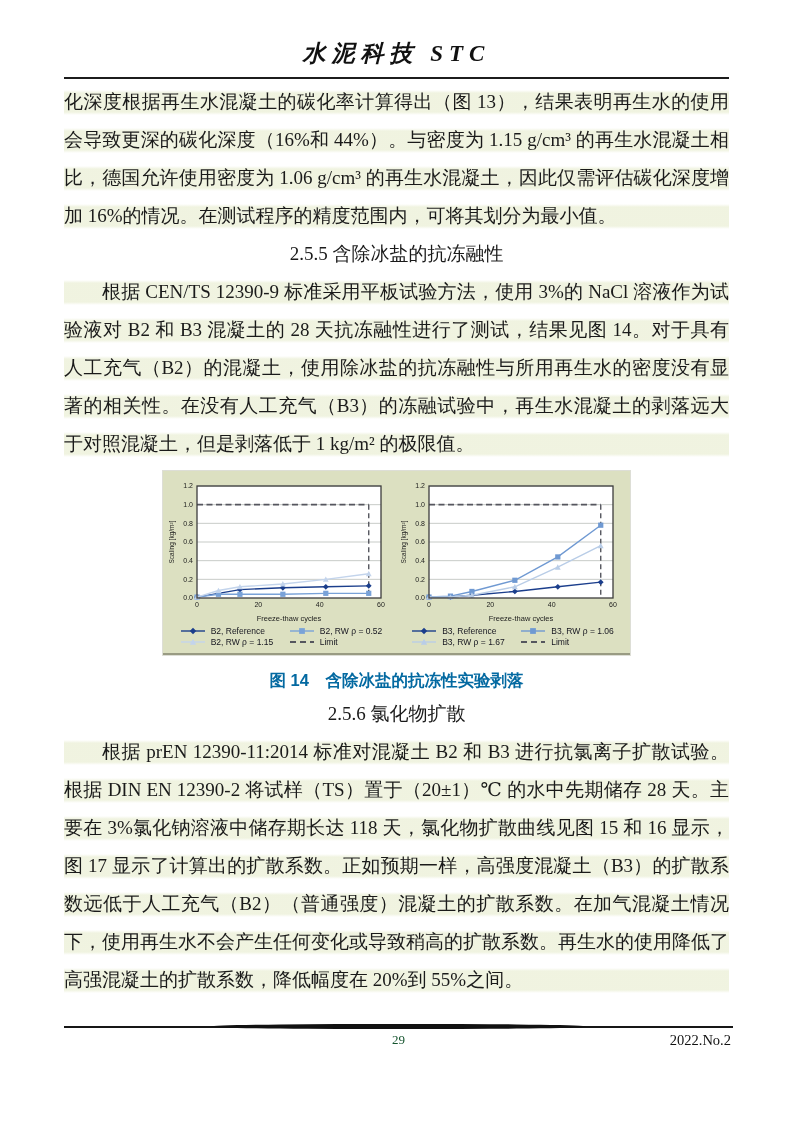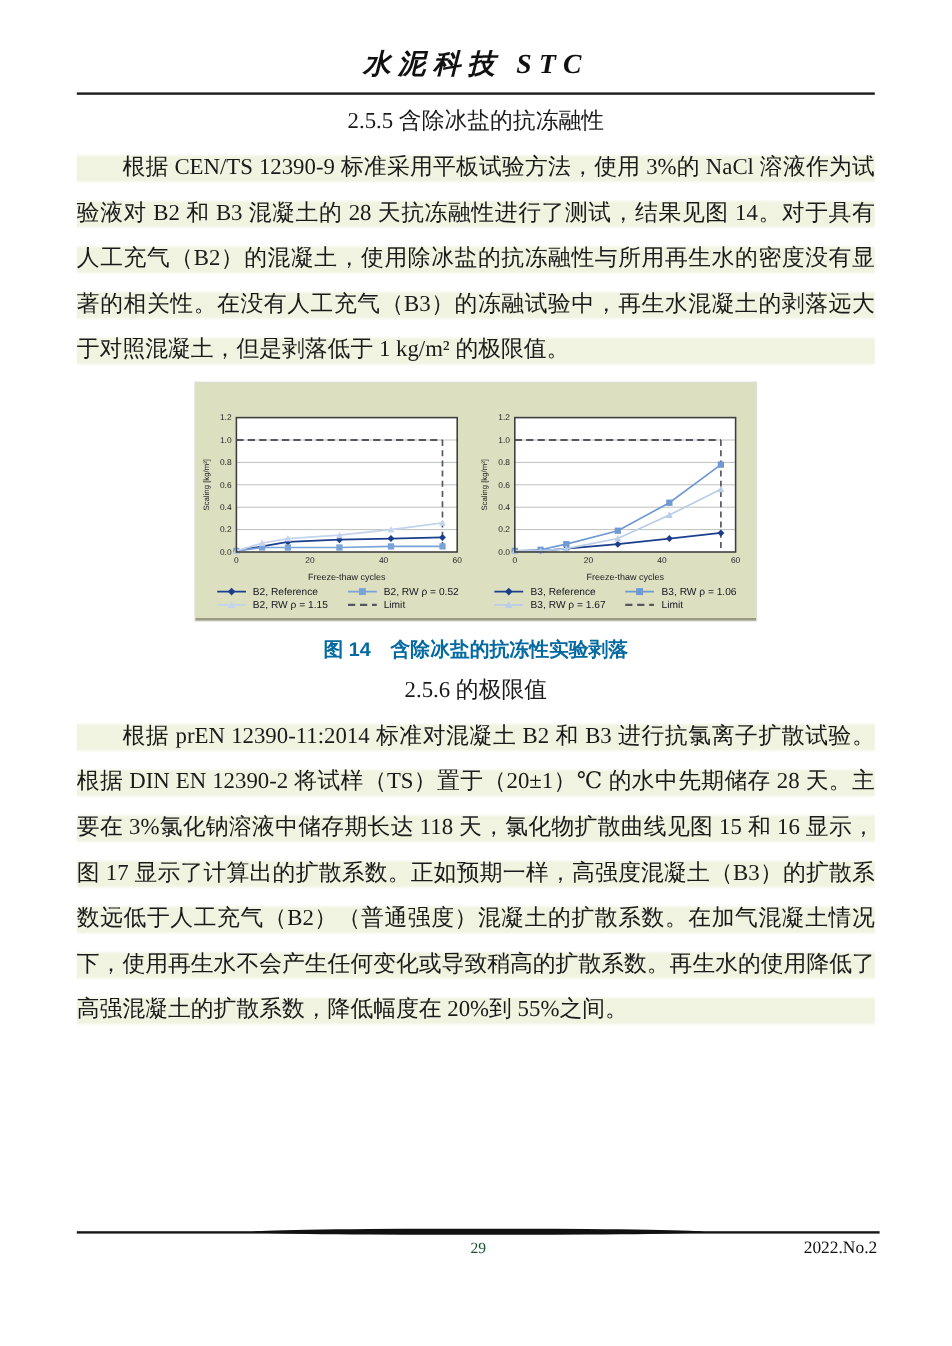--- a/index.html
+++ b/index.html
@@ -61,21 +61,21 @@
 
   
   .figure { margin: 8px 0 0 0; }
   .figure-panel {
     width: 467px;
     margin: 0 auto;
     background: #dce0c1;
     border-bottom: 2px solid rgba(70,70,55,0.45);
     box-shadow: 0 0 0 1px rgba(120,125,90,0.25);
     display: flex;
-    padding: 20px 2px 4px 2px;
+    padding: 6px 2px 4px 2px;
     box-sizing: border-box;
   }
   .chart-block { width: 50%; display: flex; flex-direction: column; align-items: center; }
   .chart-svg { display: block; }
   .legend {
     display: grid;
     grid-template-columns: 1fr 1fr;
     column-gap: 10px;
     row-gap: 1px;
     width: 96%;
@@ -125,20 +125,21 @@
 
 <div class="page">
 
   <div class="header">
     <div class="journal-title">水泥科技 STC</div>
   </div>
   <div class="header-rule"></div>
 
   <div class="content">
 
+    <p class="para scan">化深度根据再生水混凝土的碳化率计算得出（图 13），结果表明再生水的使用会导致更深的碳化深度（16%和 44%）。与密度为 1.15 g/cm³ 的再生水混凝土相比，德国允许使用密度为 1.06 g/cm³ 的再生水混凝土，因此仅需评估碳化深度增加 16%的情况。在测试程序的精度范围内，可将其划分为最小值。</p>
 
     <h3 class="heading">2.5.5 含除冰盐的抗冻融性</h3>
 
     <p class="para indent scan">根据 CEN/TS 12390-9 标准采用平板试验方法，使用 3%的 NaCl 溶液作为试验液对 B2 和 B3 混凝土的 28 天抗冻融性进行了测试，结果见图 14。对于具有人工充气（B2）的混凝土，使用除冰盐的抗冻融性与所用再生水的密度没有显著的相关性。在没有人工充气（B3）的冻融试验中，再生水混凝土的剥落远大于对照混凝土，但是剥落低于 1 kg/m² 的极限值。</p>
 
     <figure class="figure">
       <div class="figure-panel">
         <div class="chart-block">
           <svg id="chart0" class="chart-svg" width="227" height="148">
               <rect x="30" y="9" width="184" height="112" fill="#ffffff"></rect>
@@ -290,21 +291,21 @@
                   <line x1="1" y1="5" x2="25" y2="5" stroke="#55565e" stroke-width="1.8" stroke-dasharray="6,4"></line>
                 </svg>
                 <span class="legend-label">Limit</span>
               </div>
             </div>
         </div>
       </div>
       <figcaption class="caption">图 14　含除冰盐的抗冻性实验剥落</figcaption>
     </figure>
 
-    <h3 class="heading">2.5.6 的极限值</h3>
+    <h3 class="heading">2.5.6 氯化物扩散</h3>
 
     <p class="para indent scan">根据 prEN 12390-11:2014 标准对混凝土 B2 和 B3 进行抗氯离子扩散试验。根据 DIN EN 12390-2 将试样（TS）置于（20±1）℃ 的水中先期储存 28 天。主要在 3%氯化钠溶液中储存期长达 118 天，氯化物扩散曲线见图 15 和 16 显示，图 17 显示了计算出的扩散系数。正如预期一样，高强度混凝土（B3）的扩散系数远低于人工充气（B2）（普通强度）混凝土的扩散系数。在加气混凝土情况下，使用再生水不会产生任何变化或导致稍高的扩散系数。再生水的使用降低了高强混凝土的扩散系数，降低幅度在 20%到 55%之间。</p>
 
   </div>
 
   <div class="footer">
     <div class="footer-rule"></div>
     <div class="footer-row">
       <span class="page-number">29</span>
       <span class="issue">2022.No.2</span>

